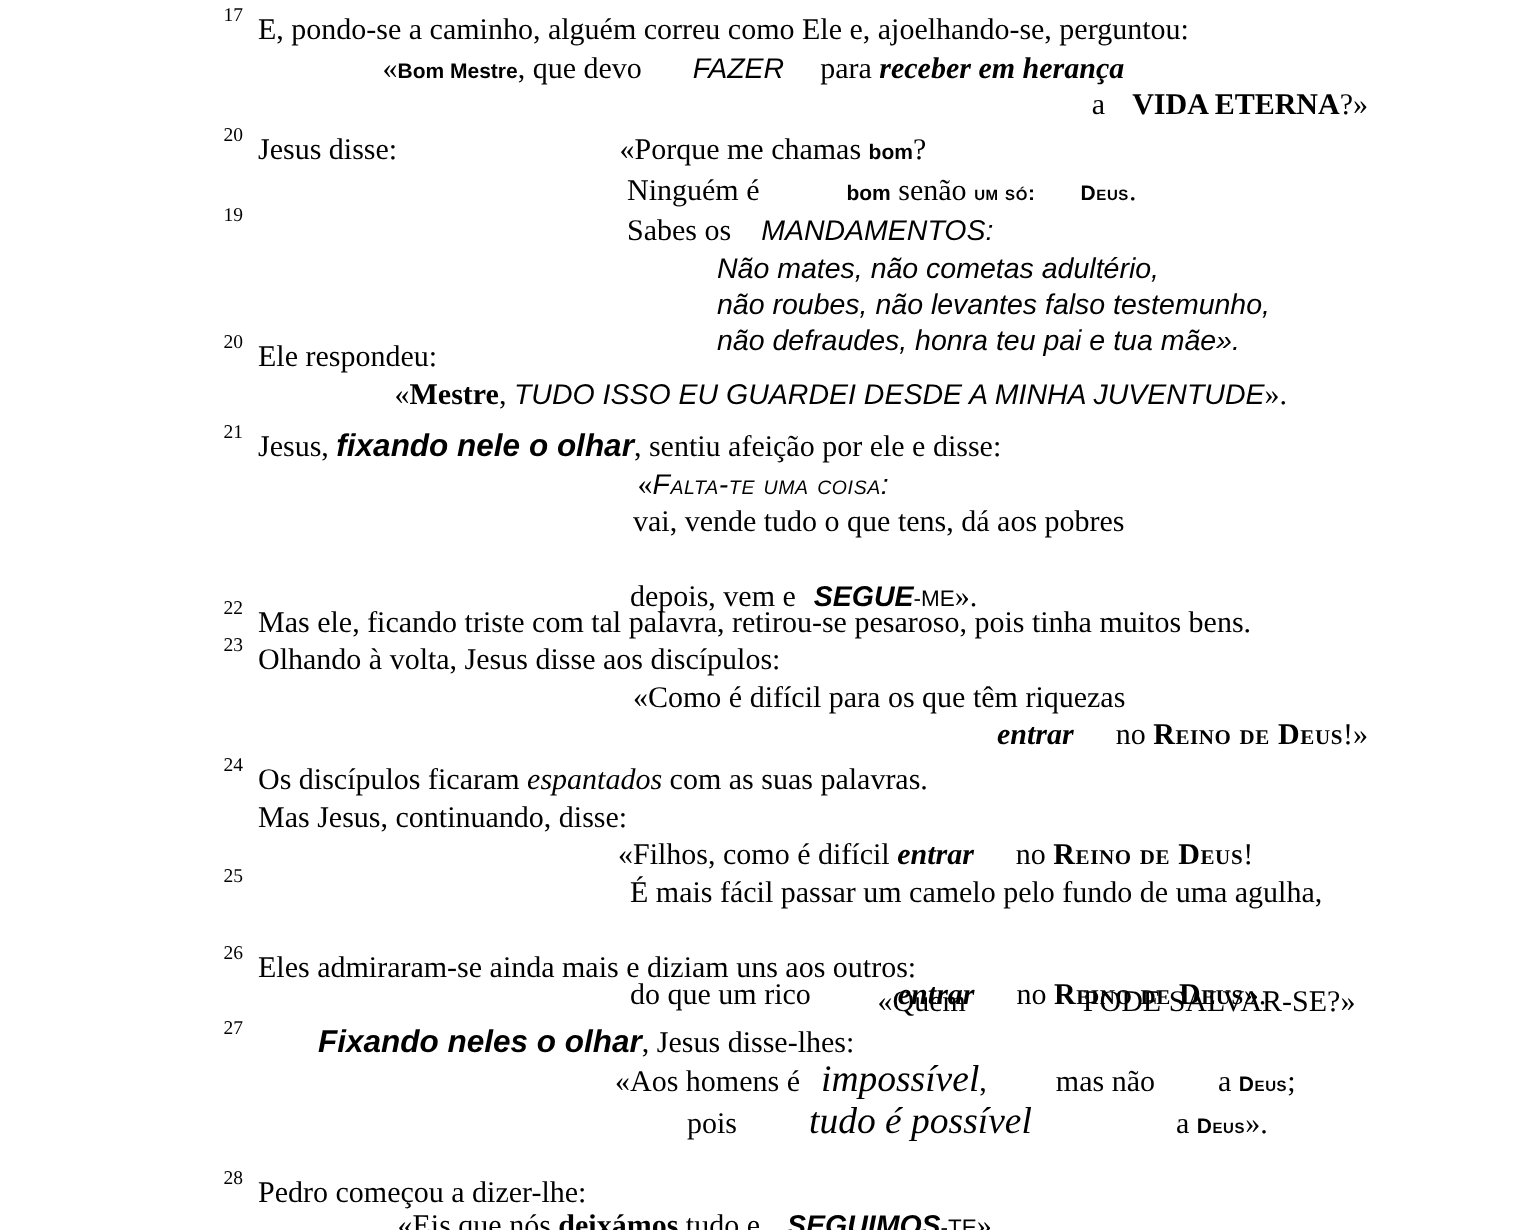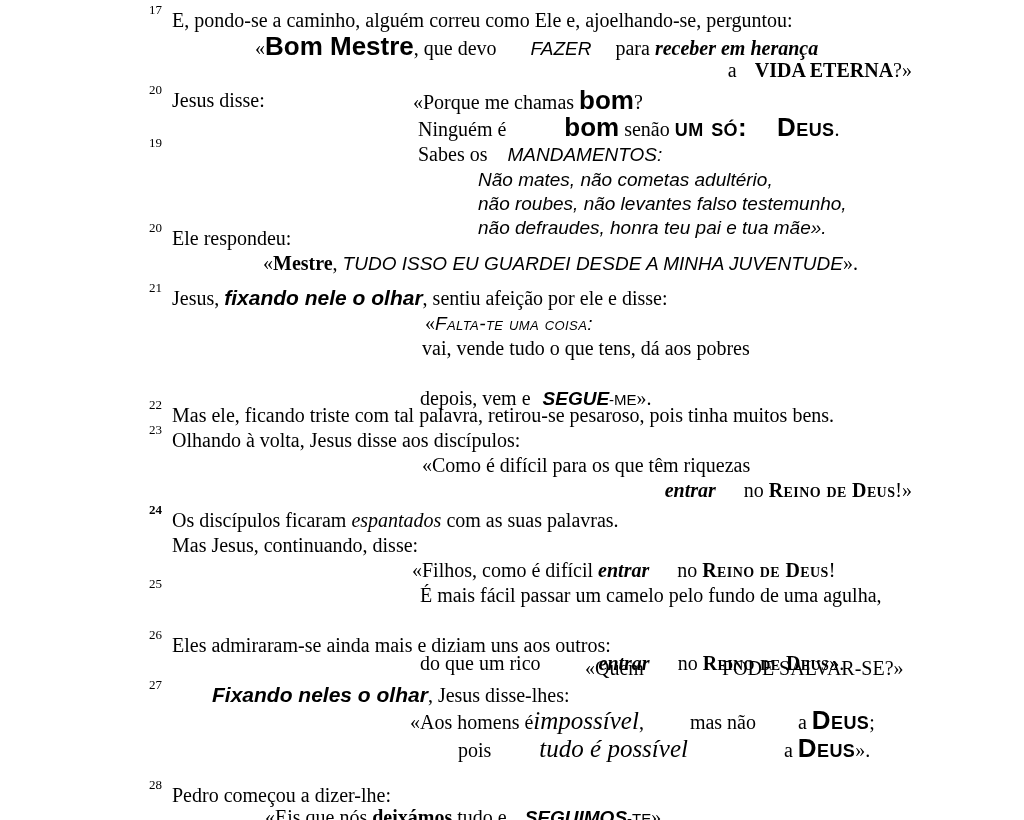--- a/index.html
+++ b/index.html
@@ -29,21 +29,21 @@
     font-family:"Liberation Serif", serif;
     font-size:13px;
     line-height:14px;
   }
   
   .r-serif      {font-family:"Liberation Serif", serif;}
   .r-serif-b    {font-family:"Liberation Serif", serif; font-weight:bold;}
   .r-serif-i    {font-family:"Liberation Serif", serif; font-style:italic;}
   .r-serif-bi   {font-family:"Liberation Serif", serif; font-weight:bold; font-style:italic;}
   .r-serif-big-i{font-family:"Liberation Serif", serif; font-style:italic; font-size:25px;}
-  .r-sans-b     {font-family:"Liberation Sans", sans-serif; font-weight:bold; font-size:26px;}
+  .r-sans-b     {font-family:"Liberation Sans", sans-serif; font-weight:bold; font-size:14px;}
   .r-sans-i     {font-family:"Liberation Sans", sans-serif; font-style:italic; font-size:19px;}
   .r-sans-bi    {font-family:"Liberation Sans", sans-serif; font-weight:bold; font-style:italic; font-size:19px;}
   .r-sans-bi-lg {font-family:"Liberation Sans", sans-serif; font-weight:bold; font-style:italic; font-size:21px;}
   .r-sans-cap-sm{font-family:"Liberation Sans", sans-serif; font-size:15px;}
   .sc{font-variant:small-caps; letter-spacing:0.4px;}
 </style>
 </head>
 <body>
 
 <div id="page" style="background: rgb(255, 255, 255); color: rgb(0, 0, 0);">
@@ -68,29 +68,29 @@
     <div class="line" style="left: 425px; top: 311px;"><span class="r-serif">«</span><span class="r-sans-i sc">Falta-te uma coisa</span><span class="r-sans-i">:</span></div>
     <div class="line" style="left: 422px; top: 336px;"><span class="r-serif">vai, vende tudo o que tens, dá aos pobres</span></div>
     <div class="line" style="left: 420px; top: 386px;"><span class="r-serif">depois, vem e</span><span class="r-sans-bi" style="margin-left: 12px;">SEGUE</span><span class="r-sans-cap-sm">-ME</span><span class="r-serif">».</span></div>
     <div class="line" style="left: 172px; top: 403px;"><span class="r-serif">Mas ele, ficando triste com tal palavra, retirou-se pesaroso, pois tinha muitos bens.</span></div>
     <span class="verse-num" style="top: 398px;">22</span>
     <div class="line" style="left: 172px; top: 428px;"><span class="r-serif">Olhando à volta, Jesus disse aos discípulos:</span></div>
     <span class="verse-num" style="top: 423px;">23</span>
     <div class="line" style="left: 422px; top: 453px;"><span class="r-serif">«Como é difícil para os que têm riquezas</span></div>
     <div class="line" style="right: 112px; top: 478px;"><span class="r-serif-bi">entrar</span><span class="r-serif" style="margin-left: 28px;">no </span><span class="r-serif-b sc">Reino de Deus</span><span class="r-serif">!»</span></div>
     <div class="line" style="left: 172px; top: 508px;"><span class="r-serif">Os discípulos ficaram </span><span class="r-serif-i">espantados</span><span class="r-serif"> com as suas palavras.</span></div>
-    <span class="verse-num" style="top: 503px; font-weight: bold;">24</span>
+    <span class="verse-num" style="top: 503px;">24</span>
     <div class="line" style="left: 172px; top: 533px;"><span class="r-serif">Mas Jesus, continuando, disse:</span></div>
     <div class="line" style="left: 412px; top: 558px;"><span class="r-serif">«Filhos, como é difícil </span><span class="r-serif-bi">entrar</span><span class="r-serif" style="margin-left: 28px;">no </span><span class="r-serif-b sc">Reino de Deus</span><span class="r-serif">!</span></div>
     <div class="line" style="left: 420px; top: 583px;"><span class="r-serif">É mais fácil passar um camelo pelo fundo de uma agulha,</span></div>
     <span class="verse-num" style="top: 577px;">25</span>
     <div class="line" style="left: 420px; top: 609px; margin-top: 42px;"><span class="r-serif">do que um rico</span><span class="r-serif-bi" style="margin-left: 58px;">entrar</span><span class="r-serif" style="margin-left: 28px;">no </span><span class="r-serif-b sc">Reino de Deus</span><span class="r-serif">».</span></div>
     <div class="line" style="left: 172px; top: 633px;"><span class="r-serif">Eles admiraram-se ainda mais e diziam uns aos outros:</span></div>
     <span class="verse-num" style="top: 628px;">26</span>
     <div class="line" style="left: 585px; top: 656px;"><span class="r-serif">«Quem</span><span class="r-serif" style="margin-left: 78px;">PODE SALVAR-SE?»</span></div>
     <div class="line" style="left: 212px; top: 683px;"><span class="r-sans-bi-lg">Fixando neles o olhar</span><span class="r-serif">, Jesus disse-lhes:</span></div>
     <span class="verse-num" style="top: 678px;">27</span>
-    <div class="line" style="left: 410px; top: 708px;"><span class="r-serif">«Aos homens é</span><span class="r-serif-big-i" style="">impossível</span><span class="r-serif">,</span><span class="r-serif" style="margin-left: 46px;">mas não</span><span class="r-serif" style="margin-left: 42px;">a </span><span class="r-sans-b sc">Deus</span><span class="r-serif">;</span></div>
+    <div class="line" style="left: 410px; top: 708px;"><span class="r-serif">«Aos homens é</span><span class="r-serif-big-i" style="margin-left: 14px;">impossível</span><span class="r-serif">,</span><span class="r-serif" style="margin-left: 46px;">mas não</span><span class="r-serif" style="margin-left: 42px;">a </span><span class="r-sans-b sc">Deus</span><span class="r-serif">;</span></div>
     <div class="line" style="left: 458px; top: 736px;"><span class="r-serif">pois</span><span class="r-serif-big-i" style="margin-left: 48px;">tudo é possível</span><span class="r-serif" style="margin-left: 96px;">a </span><span class="r-sans-b sc">Deus</span><span class="r-serif">».</span></div>
     <div class="line" style="left: 172px; top: 783px;"><span class="r-serif">Pedro começou a dizer-lhe:</span></div>
     <span class="verse-num" style="top: 778px;">28</span>
     <div class="line" style="left: 265px; top: 805px;"><span class="r-serif">«Eis que nós </span><span class="r-serif-b">deixámos</span><span class="r-serif"> tudo e</span><span class="r-sans-bi" style="margin-left: 18px;">SEGUIMOS</span><span class="r-sans-cap-sm">-TE</span><span class="r-serif">».</span></div>
   </div>
 
 </body></html>

